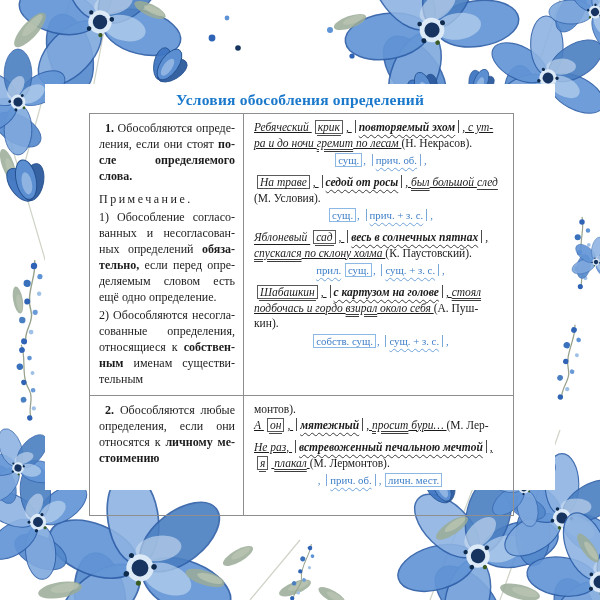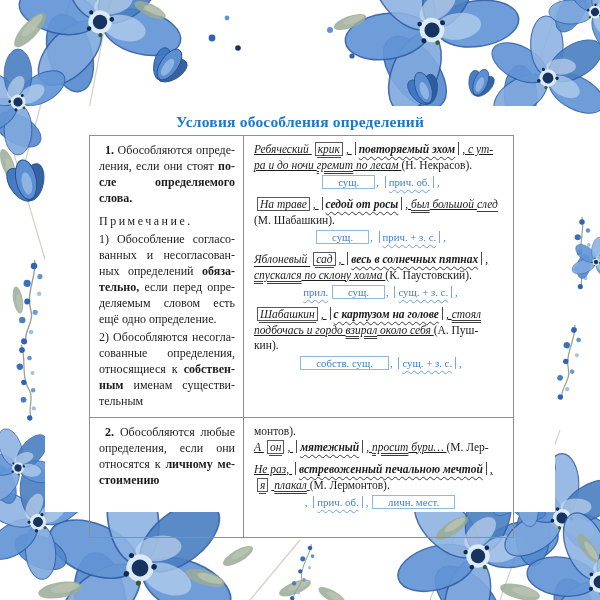--- a/index.html
+++ b/index.html
@@ -3,21 +3,21 @@
 <meta charset="utf-8">
 <style>
   html,body{margin:0;padding:0;}
   body{
     width:600px;height:600px;position:relative;overflow:hidden;
     background:#ffffff;
     font-family:"Liberation Serif", serif;
   }
   .bg-svg{position:absolute;left:0;top:0;width:600px;height:600px;}
   .panel{
-    position:absolute;left:45px;top:106px;width:510px;height:406px;
+    position:absolute;left:45px;top:84px;width:510px;height:406px;
     background:#ffffff;
   }
   .page-title{
     position:absolute;top:7px;left:0;width:100%;
     text-align:center;font-weight:bold;font-size:15.5px;
     color:#1b79cc;letter-spacing:.2px;
   }
   .gtable{
     position:absolute;left:44px;top:29px;width:423px;
     border:1px solid #8e8e8e;border-collapse:collapse;
@@ -81,21 +81,21 @@
     text-decoration-line:underline;text-decoration-style:dashed;
     text-decoration-color:#4a4a4a;text-decoration-thickness:1px;
     text-underline-offset:2px;
   }
   .sg-bar,.sg-lbar{
     display:inline-block;width:1px;height:13px;background:#4a4a4a;
     margin:0 3px;vertical-align:-2px;
   }
   .sg-lbar{background:#79a8d8;height:12px;}
   .sg-lb,.sg-lbox,.sg-lwav{color:#3d7ec7;font-size:10.8px;font-family:"Liberation Serif",serif;}
-  .sg-lbox{border:1px solid #8bb8e4;padding:0 15px;margin:16px 1px;text-align:center;}
+  .sg-lbox{border:1px solid #8bb8e4;padding:0 2px;margin:16px 1px;text-align:center;}
   .sg-lwav{
     text-decoration-line:underline;text-decoration-style:wavy;
     text-decoration-color:#6fa3d8;text-decoration-thickness:1px;
     text-underline-offset:3px;
   }
 </style>
 </head>
 <body>
 
 <svg class="bg-svg" viewBox="0 0 600 600" xmlns="http://www.w3.org/2000/svg" aria-hidden="true">
@@ -205,21 +205,21 @@
           <p class="rp "><span class="sg-p">2) Обособляются несогла­сованные определения, относящиеся к </span><span class="sg-b">собствен­ным</span><span class="sg-p"> именам существи­тельным</span></p>
         </div>
       <div class="cell cell-right">
           <div class="example">
             <div class="line"><span class="sg-i">Ребяческий </span><span class="sg-box">крик</span><span class="sg-i">, </span><span class="sg-bar"></span><span class="sg-biw">повторяемый эхом</span><span class="sg-bar"></span><span class="sg-i">, с ут-</span></div>
             <div class="line"><span class="sg-i">ра и до ночи </span><span class="sg-dbl">гремит</span><span class="sg-i"> по лесам </span><span class="sg-p">(Н. Некрасов).</span></div>
             <div class="line label-line"><span class="sg-lbox">сущ.</span><span class="sg-lb">, </span><span class="sg-lbar"></span><span class="sg-lwav">прич. об.</span><span class="sg-lbar"></span><span class="sg-lb">,</span></div>
           </div>
           <div class="example">
             <div class="line"><span class="sg-boxdd">На траве</span><span class="sg-i">, </span><span class="sg-bar"></span><span class="sg-biw">седой от росы</span><span class="sg-bar"></span><span class="sg-i">, </span><span class="sg-dbl">был</span><span class="sg-i"> большой </span><span class="sg-sgl">след</span></div>
-            <div class="line"><span class="sg-p">(М. Шабашкин).</span></div>
+            <div class="line"><span class="sg-p">(М. Условия).</span></div>
             <div class="line label-line"><span class="sg-lbox">сущ.</span><span class="sg-lb">, </span><span class="sg-lbar"></span><span class="sg-lwav">прич. + з. с.</span><span class="sg-lbar"></span><span class="sg-lb">,</span></div>
           </div>
           <div class="example">
             <div class="line"><span class="sg-wav">Яблоневый </span><span class="sg-box">сад</span><span class="sg-i">, </span><span class="sg-bar"></span><span class="sg-biw">весь в солнечных пятнах</span><span class="sg-bar"></span><span class="sg-i">,</span></div>
             <div class="line"><span class="sg-dbl">спускался</span><span class="sg-i"> по склону холма </span><span class="sg-p">(К. Паустовский).</span></div>
             <div class="line label-line"><span class="sg-lwav">прил.</span><span class="sg-lb"> </span><span class="sg-lbox">сущ.</span><span class="sg-lb">, </span><span class="sg-lbar"></span><span class="sg-lwav">сущ. + з. с.</span><span class="sg-lbar"></span><span class="sg-lb">,</span></div>
           </div>
           <div class="example">
             <div class="line"><span class="sg-box">Шабашкин</span><span class="sg-i">, </span><span class="sg-bar"></span><span class="sg-biw">с картузом на голове</span><span class="sg-bar"></span><span class="sg-i">, </span><span class="sg-dbl">стоял</span></div>
             <div class="line"><span class="sg-i">подбочась и гордо </span><span class="sg-dbl">взирал</span><span class="sg-i"> около себя </span><span class="sg-p">(А. Пуш-</span></div>

